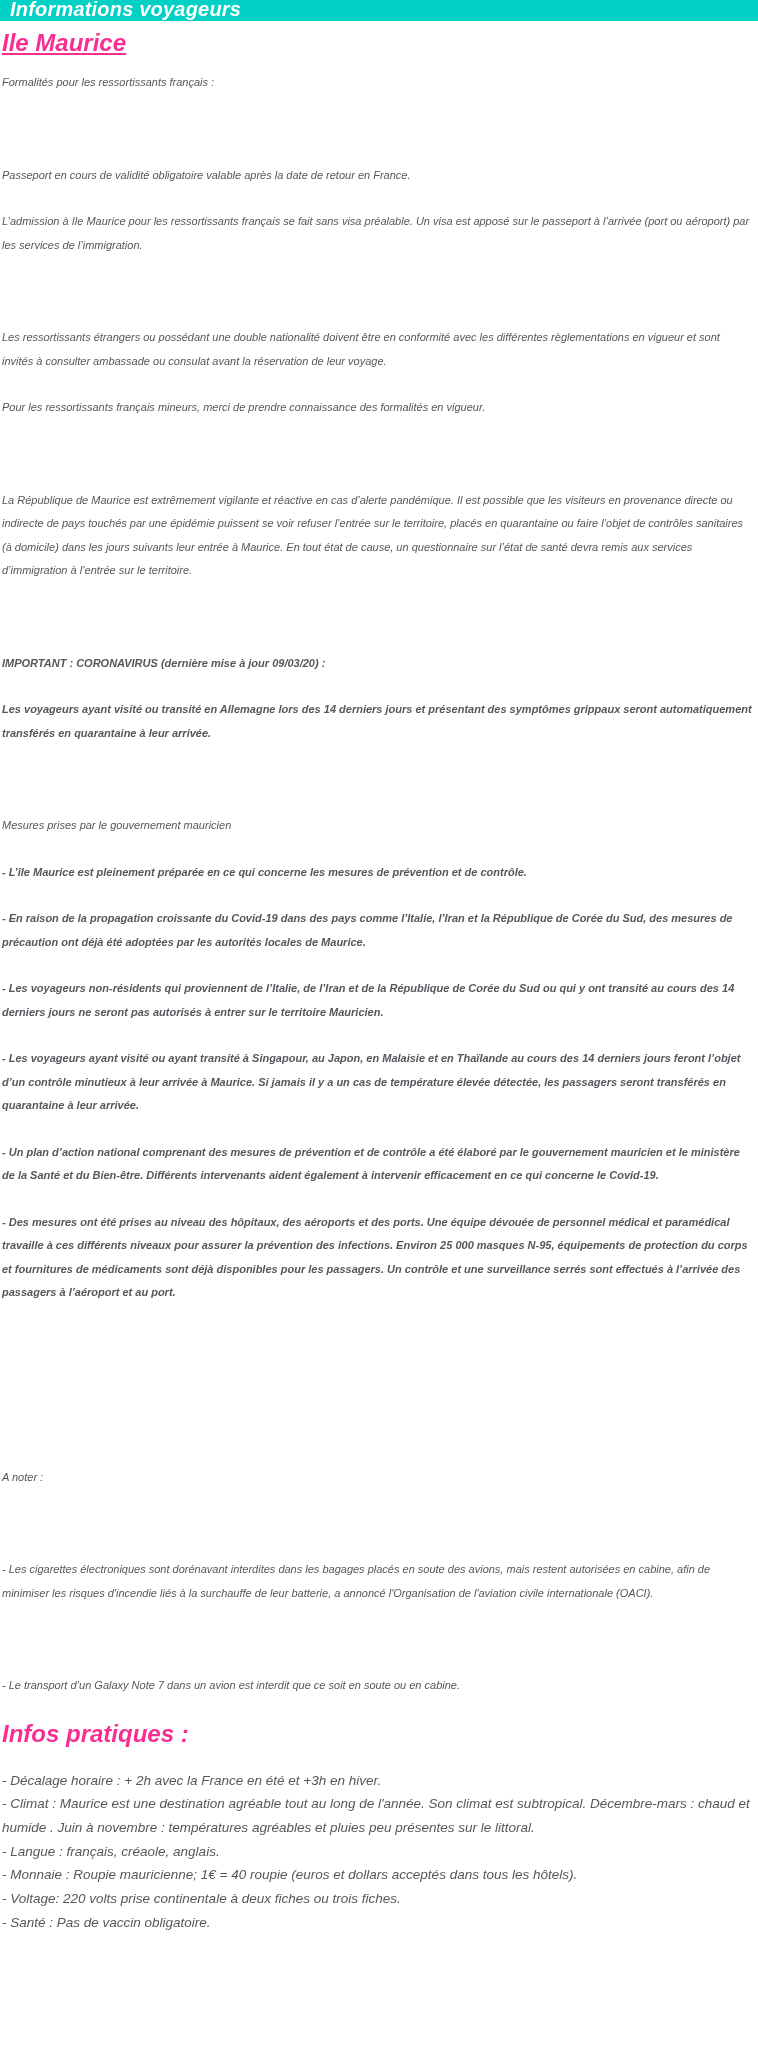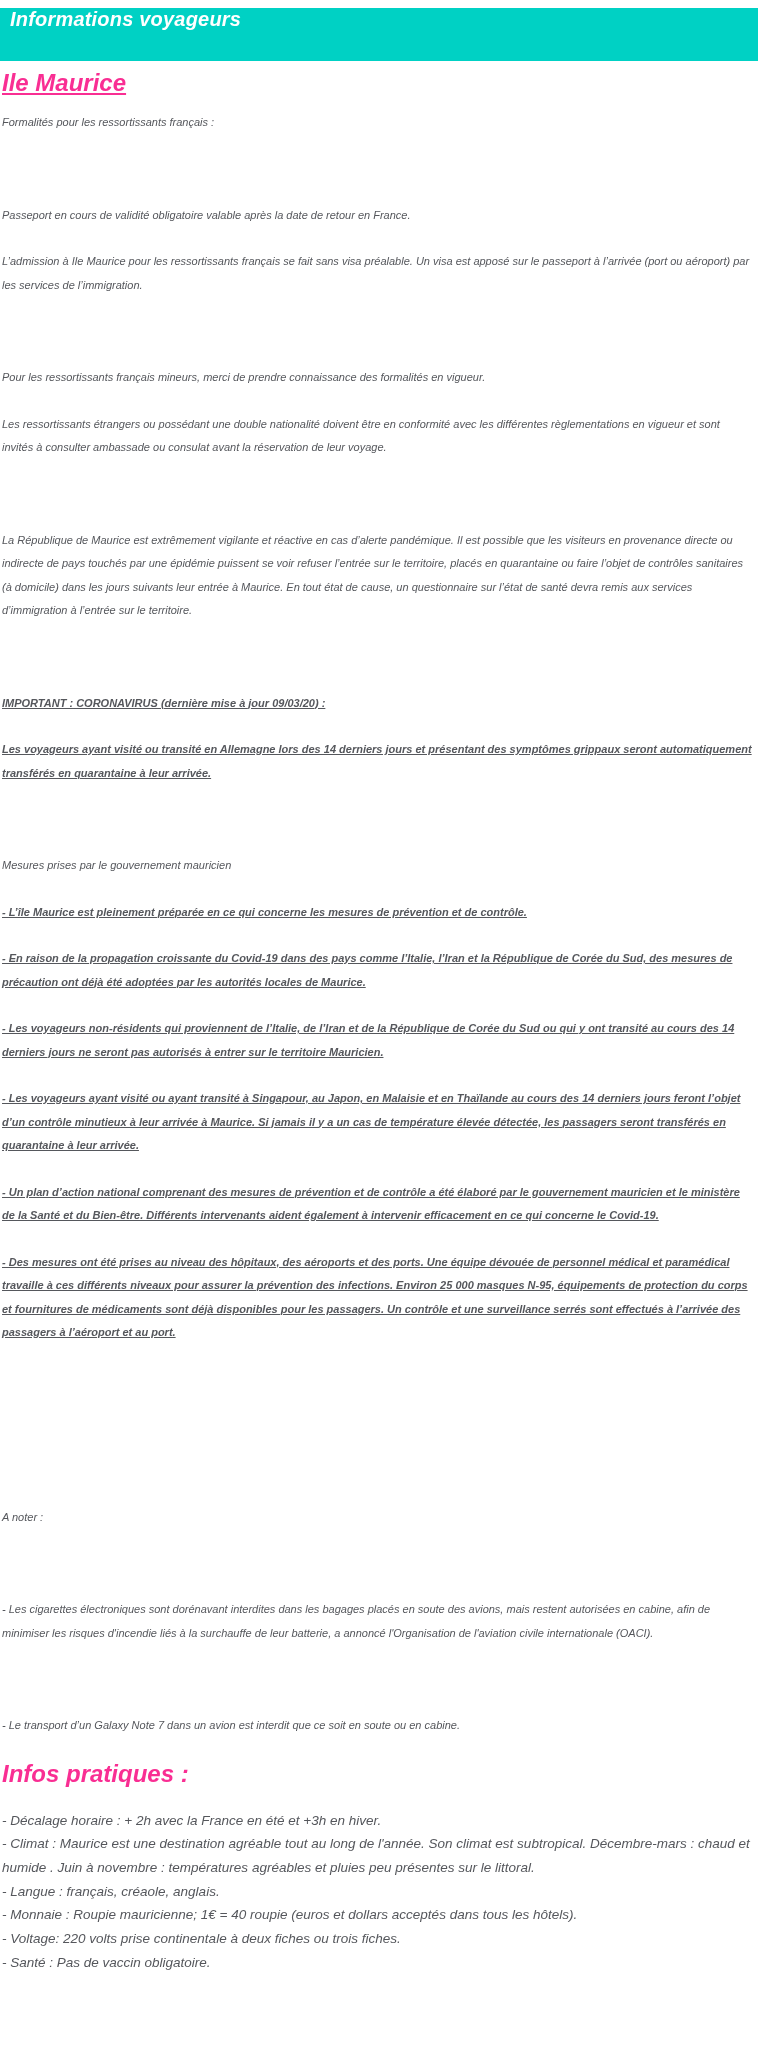--- a/index.html
+++ b/index.html
@@ -8,26 +8,26 @@
     padding: 0;
     background: #ffffff;
   }
   body {
     width: 758px;
     font-family: "Liberation Sans", sans-serif;
     font-style: italic;
     color: var(--body-text, #55575c);
   }
   .topbar {
-    margin-top: 8px;
-    height: 53px;
+    margin-top: 0;
+    height: 21px;
     width: 100%;
     background: var(--header-bg, #00d1c4);
     display: flex;
-    align-items: flex-start;
+    align-items: flex-end;
     padding: 0 10px;
   }
   .topbar h1 {
     margin: 0;
     color: #ffffff;
     font-size: 20px;
     font-weight: 700;
     font-style: italic;
     letter-spacing: 0.2px;
   }
@@ -42,21 +42,20 @@
     line-height: 30px;
     text-decoration: underline;
   }
   .para {
     font-size: 11px;
     line-height: 23.5px;
     margin: 0 0 23px 0;
   }
   .para.bold {
     font-weight: 700;
-    text-decoration: underline;
   }
   .spacer {
     height: 46px;
   }
   h2.infos {
     color: var(--accent-pink, #f92e93);
     font-size: 24px;
     font-weight: 700;
     margin: 14px 0 22px 0;
     line-height: 26px;
@@ -78,22 +77,22 @@
   <main class="content">
 
     <h2 class="dest">Ile Maurice</h2>
 
     <div>
         <p class="para">Formalités pour les ressortissants français :</p>
         <div class="spacer"></div>
         <p class="para">Passeport en cours de validité obligatoire valable après la date de retour en France.</p>
         <p class="para">L’admission à Ile Maurice pour les ressortissants français se fait sans visa préalable. Un visa est apposé sur le passeport à l’arrivée (port ou aéroport) par les services de l’immigration.</p>
         <div class="spacer"></div>
+        <p class="para">Les ressortissants étrangers ou possédant une double nationalité doivent être en conformité avec les différentes règlementations en vigueur et sont invités à consulter ambassade ou consulat avant la réservation de leur voyage.</p>
         <p class="para">Pour les ressortissants français mineurs, merci de prendre connaissance des formalités en vigueur.</p>
-        <p class="para">Les ressortissants étrangers ou possédant une double nationalité doivent être en conformité avec les différentes règlementations en vigueur et sont invités à consulter ambassade ou consulat avant la réservation de leur voyage.</p>
         <div class="spacer"></div>
         <p class="para">La République de Maurice est extrêmement vigilante et réactive en cas d’alerte pandémique. Il est possible que les visiteurs en provenance directe ou indirecte de pays touchés par une épidémie puissent se voir refuser l’entrée sur le territoire, placés en quarantaine ou faire l’objet de contrôles sanitaires (à domicile) dans les jours suivants leur entrée à Maurice. En tout état de cause, un questionnaire sur l’état de santé devra remis aux services d’immigration à l’entrée sur le territoire.</p>
         <div class="spacer"></div>
         <p class="para bold">IMPORTANT : CORONAVIRUS (dernière mise à jour 09/03/20) :</p>
         <p class="para bold">Les voyageurs ayant visité ou transité en Allemagne lors des 14 derniers jours et présentant des symptômes grippaux seront automatiquement transférés en quarantaine à leur arrivée.</p>
         <div class="spacer"></div>
         <p class="para">Mesures prises par le gouvernement mauricien</p>
         <p class="para bold">- L’île Maurice est pleinement préparée en ce qui concerne les mesures de prévention et de contrôle.</p>
         <p class="para bold">- En raison de la propagation croissante du Covid-19 dans des pays comme l’Italie, l’Iran et la République de Corée du Sud, des mesures de précaution ont déjà été adoptées par les autorités locales de Maurice.</p>
         <p class="para bold">- Les voyageurs non-résidents qui proviennent de l’Italie, de l’Iran et de la République de Corée du Sud ou qui y ont transité au cours des 14 derniers jours ne seront pas autorisés à entrer sur le territoire Mauricien.</p>

